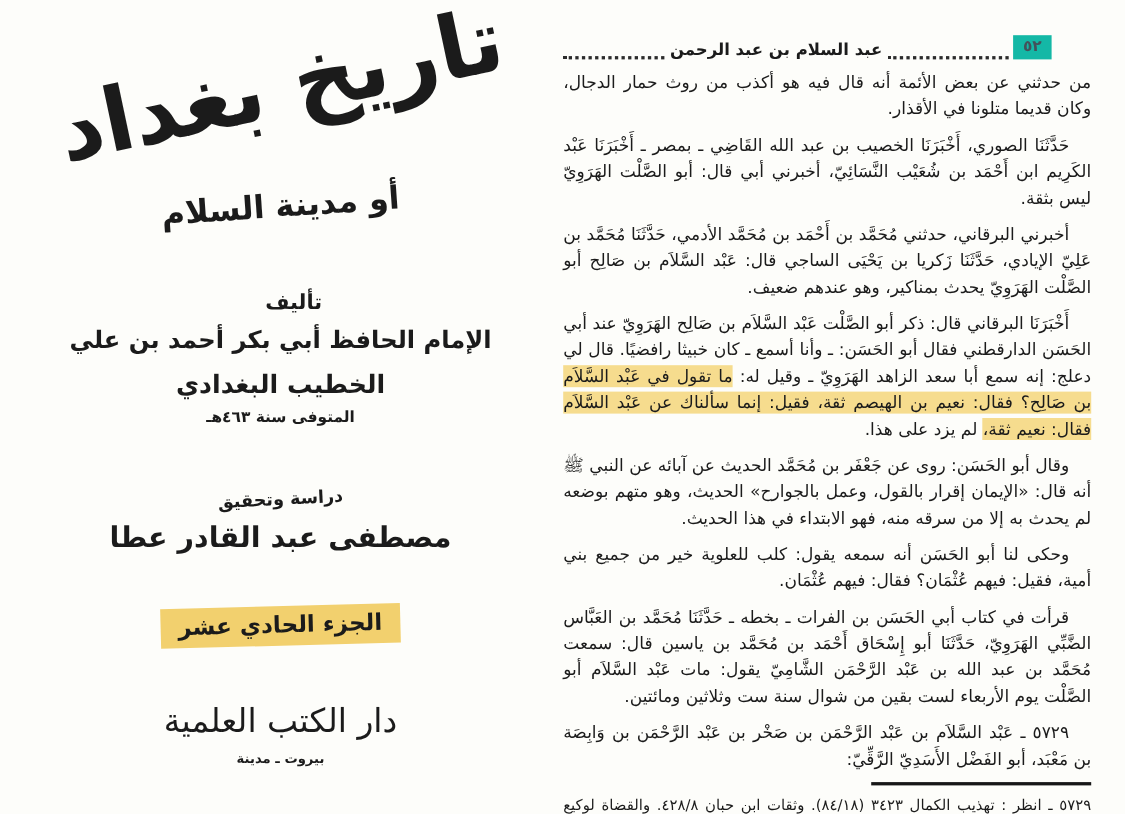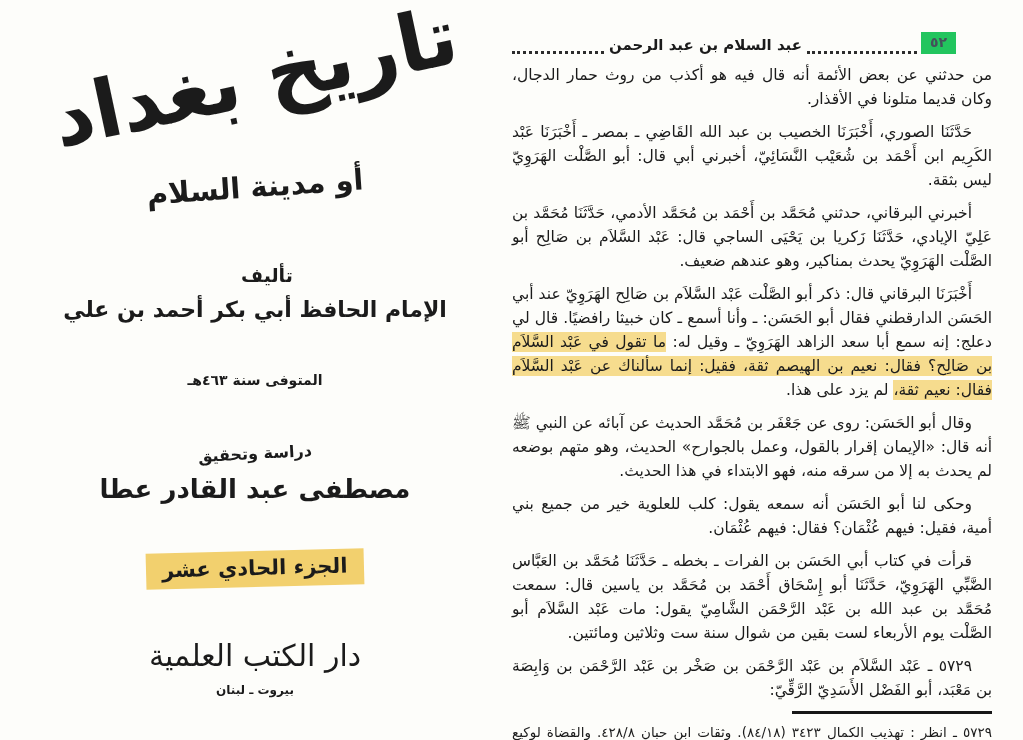--- a/index.html
+++ b/index.html
@@ -34,48 +34,49 @@
   .page-right {
     position:absolute; left:492px; top:0; width:513px; height:536px;
     direction:rtl; box-sizing:border-box; padding:32px 13px 0 20px;
   }
   .running-head { display:flex; direction:ltr; align-items:flex-end; height:22px; margin-bottom:9px; }
   .leader { border-bottom:3px dotted #2c2c2c; height:13px; }
   .leader-left { width:92px; }
   .leader-mid  { flex:1; }
   .head-name { font-weight:bold; font-size:15px; padding:0 5px; direction:rtl; white-space:nowrap; }
   .head-page {
-    background:#22c55e; color:#44515a; font-weight:bold; font-size:14px;
+    background:#14b8a6; color:#44515a; font-weight:bold; font-size:14px;
     padding:2px 9px 3px; margin-left:4px; margin-right:36px; line-height:1.2;
   }
   .body-text p { margin:0 0 9px; font-size:15.5px; line-height:24px; text-align:justify; }
   .body-text p.ind { text-indent:20px; }
   .entry-bold { font-weight:normal; }
   mark.hl { background:#f6dc8e; color:inherit; padding:1px 0; }
   .fn-rule { width:200px; height:3px; background:#171717; margin:3px 0 8px auto; }
   .footnote { font-size:13.5px; line-height:21px; text-align:justify; margin:0; }
 </style>
 </head>
 <body>
 
 <div class="spread">
 
   <div class="page-left">
     <div class="abs-c title-callig">تاريخ بغداد</div>
     <div class="abs-c subtitle-callig">أو مدينة السلام</div>
     <div class="abs-c byline-label">تأليف</div>
     <div class="abs-c author-line1">الإمام الحافظ أبي بكر أحمد بن علي</div>
+    <div class="abs-c author-line2">الخطيب البغدادي</div>
     <div class="abs-c death-note">المتوفى سنة ٤٦٣هـ</div>
     <div class="abs-c editor-label">دراسة وتحقيق</div>
     <div class="abs-c editor-name">مصطفى عبد القادر عطا</div>
     <div class="abs-c volume-wrap">
       <span class="volume-box">الجزء الحادي عشر</span>
     </div>
     <div class="abs-c publisher-name">دار الكتب العلمية</div>
-    <div class="abs-c publisher-city">بيروت ـ لبنان</div>
+    <div class="abs-c publisher-city">بيروت ـ مدينة</div>
   </div>
 
   <div class="page-right">
 
     <div class="running-head">
       <span class="leader leader-left"></span>
       <span class="head-name">عبد السلام بن عبد الرحمن</span>
       <span class="leader leader-mid"></span>
       <span class="head-page">٥٢</span>
     </div>

